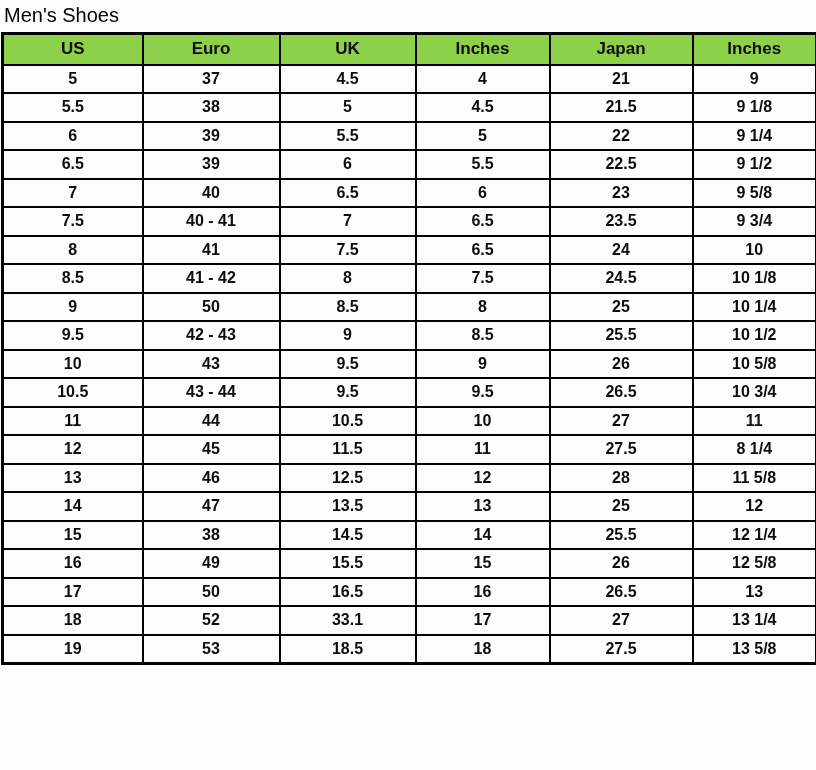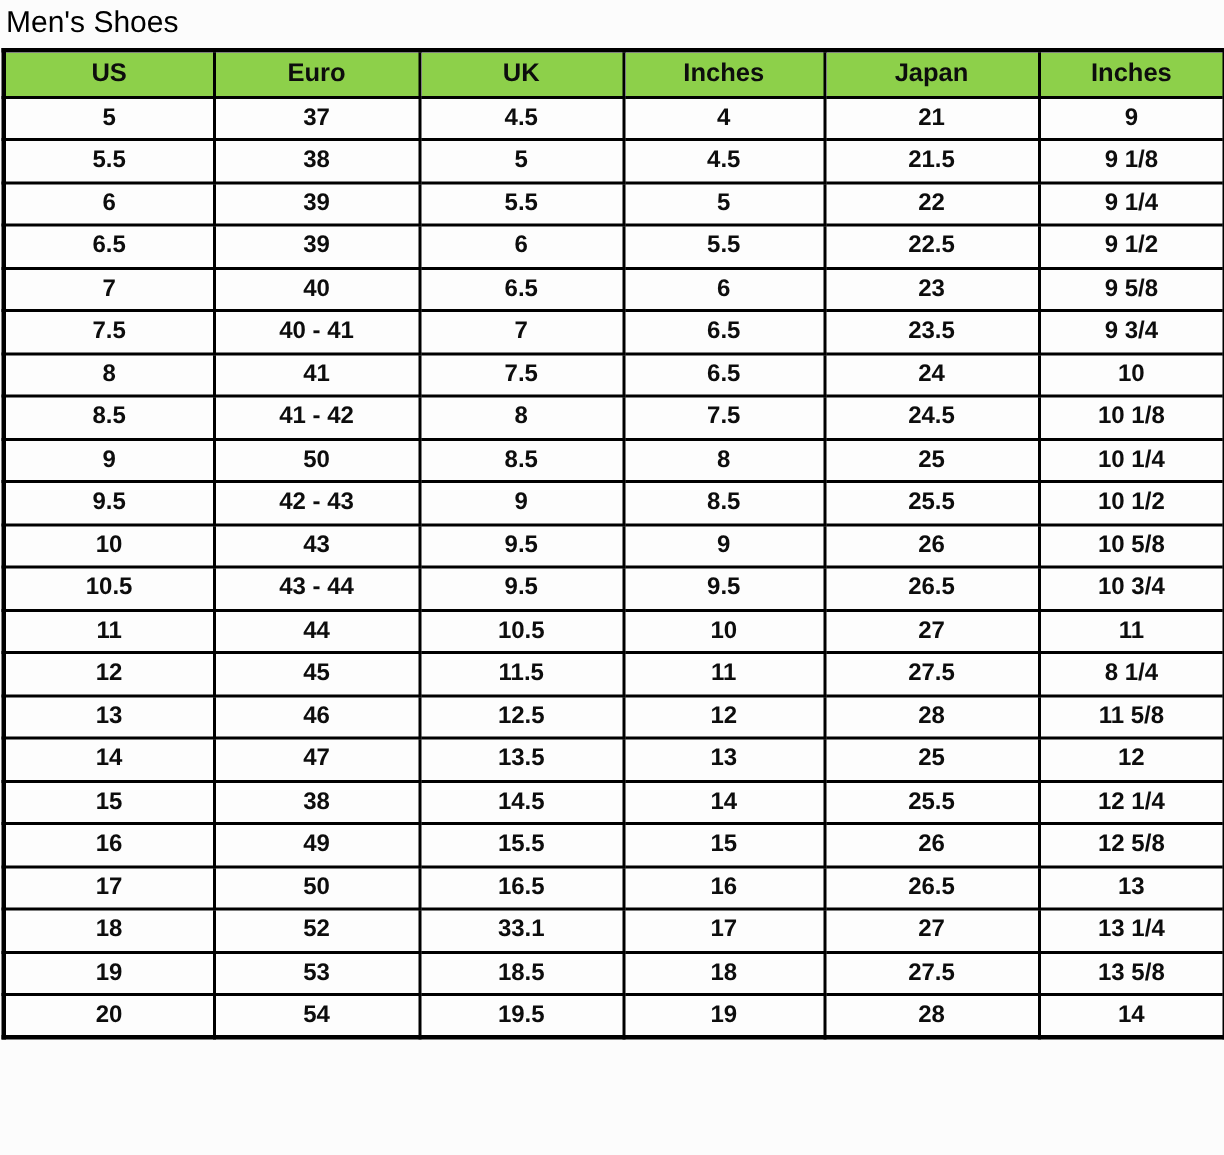--- a/index.html
+++ b/index.html
@@ -235,22 +235,14 @@
         <td>13 1/4</td>
       </tr>
       <tr>
         <td>19</td>
         <td>53</td>
         <td>18.5</td>
         <td>18</td>
         <td>27.5</td>
         <td>13 5/8</td>
       </tr>
-      <tr>
-        <td>20</td>
-        <td>54</td>
-        <td>19.5</td>
-        <td>19</td>
-        <td>28</td>
-        <td>14</td>
-      </tr>
     </tbody>
 </table>
 
 </body></html>

